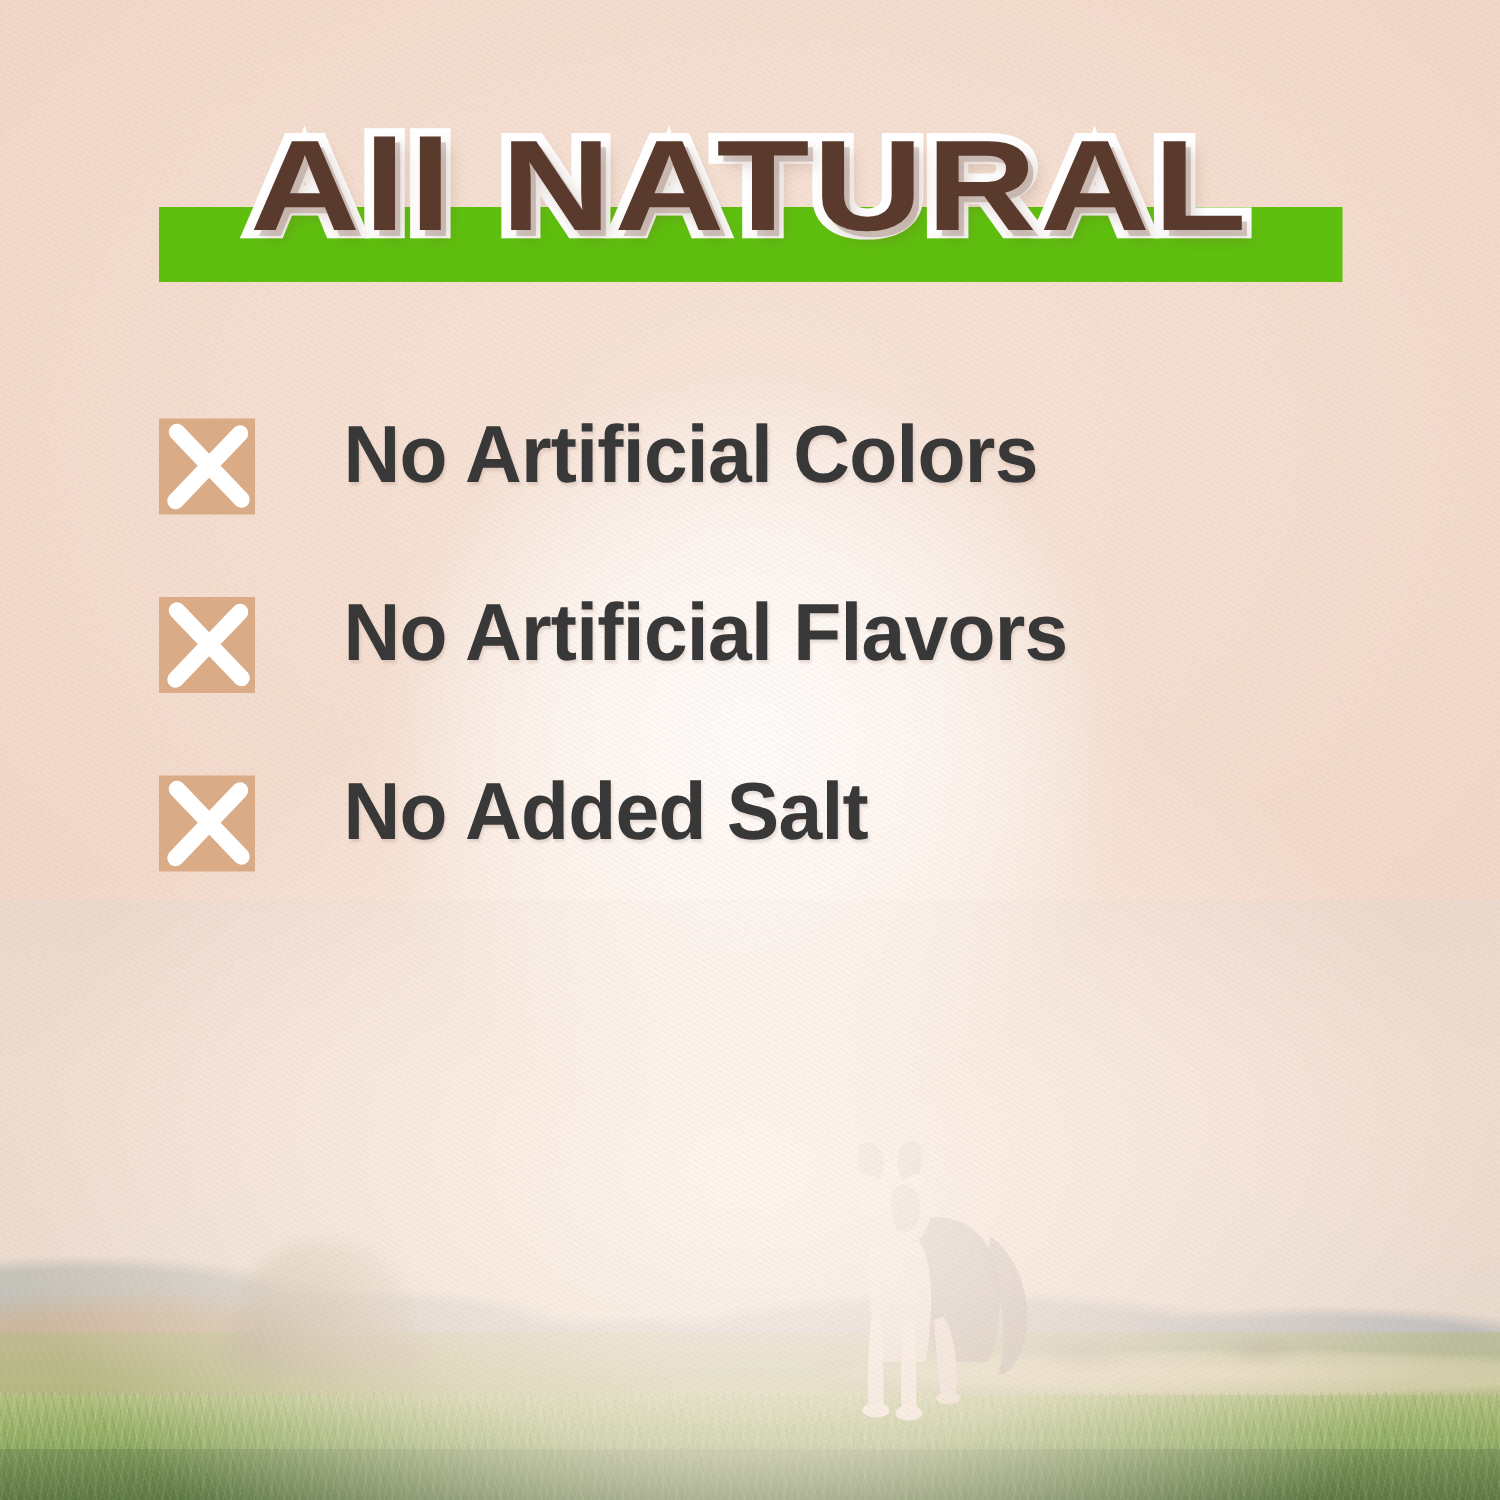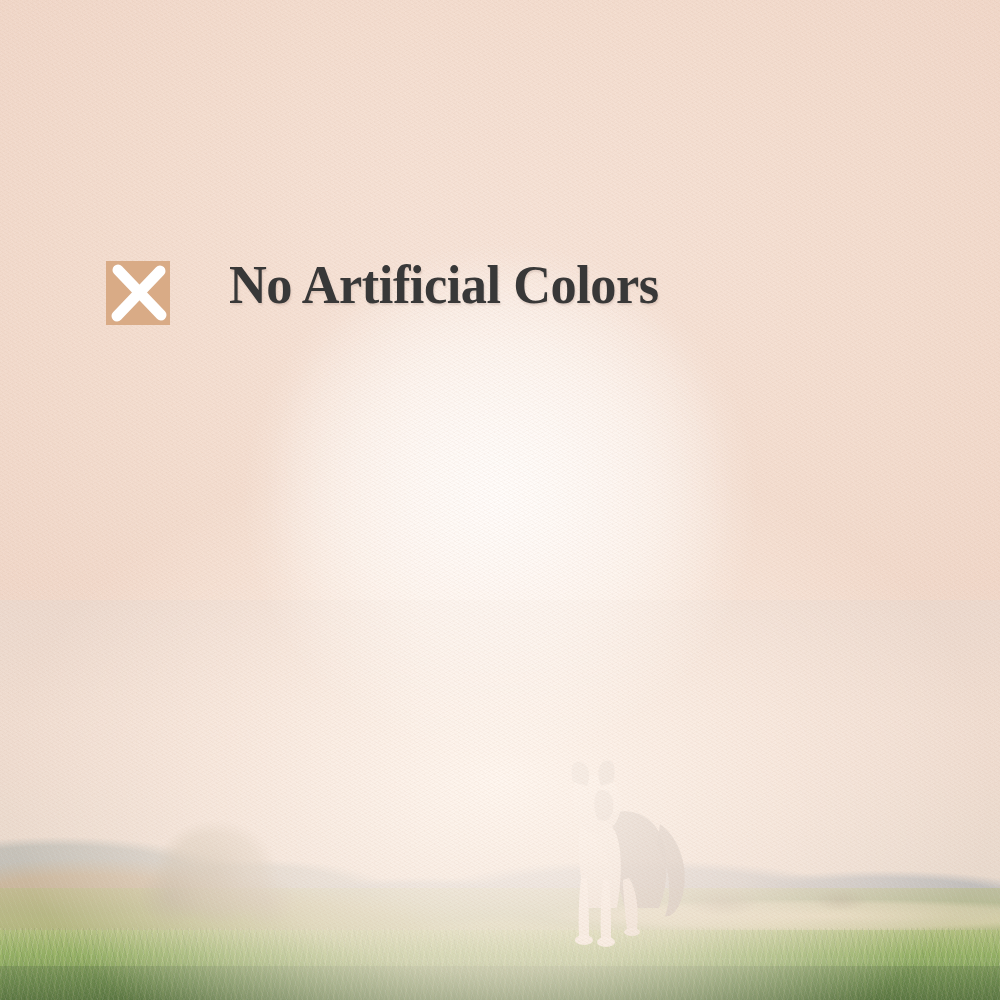--- a/index.html
+++ b/index.html
@@ -188,23 +188,22 @@
        5px 7px 9px rgba(110,70,50,.22);
     transform: scaleX(1.18);
     transform-origin: 500px 52px;
     white-space: nowrap;
   }
 
   
   #bullets {
     position: absolute;
     left: 106px;
-    top: 254px;
+    top: 272px;
     width: 820px;
-    font-family: Liberation Serif, serif;
   }
   .bullet-row {
     position: relative;
     height: 119px;
     display: flex;
     align-items: flex-start;
   }
   .xbox {
     position: relative;
     width: 64px;
@@ -280,30 +279,52 @@
 
       <ellipse cx="59" cy="182" rx="9" ry="5" fill="#f2ece6" opacity=".95"></ellipse>
       <ellipse cx="81" cy="184" rx="9" ry="5" fill="#f2ece6" opacity=".95"></ellipse>
       <ellipse cx="107" cy="174" rx="8" ry="4" fill="#e4dad1" opacity=".9"></ellipse>
     </svg>
   </div>
 
   <div id="haze"></div>
   <div id="paper-grain"></div>
 
+  <div id="headline-wrap">
+    <div id="headline-bar"></div>
+    <div id="headline-text">All NATURAL</div>
+  </div>
 
   <div id="bullets">
 
     <div class="bullet-row">
       <div class="xbox">
         <svg viewBox="0 0 64 64" xmlns="http://www.w3.org/2000/svg">
           <path d="M12 9 L55 54" stroke="#ffffff" stroke-width="11" stroke-linecap="round" fill="none"></path>
           <path d="M54 10 L11 55" stroke="#ffffff" stroke-width="11" stroke-linecap="round" fill="none"></path>
         </svg>
       </div>
       <div class="bullet-label">No Artificial Colors</div>
     </div>
 
-
-
+    <div class="bullet-row">
+      <div class="xbox">
+        <svg viewBox="0 0 64 64" xmlns="http://www.w3.org/2000/svg">
+          <path d="M12 9 L55 54" stroke="#ffffff" stroke-width="11" stroke-linecap="round" fill="none"></path>
+          <path d="M54 10 L11 55" stroke="#ffffff" stroke-width="11" stroke-linecap="round" fill="none"></path>
+        </svg>
+      </div>
+      <div class="bullet-label">No Artificial Flavors</div>
+    </div>
+
+
+    <div class="bullet-row">
+      <div class="xbox">
+        <svg viewBox="0 0 64 64" xmlns="http://www.w3.org/2000/svg">
+          <path d="M12 9 L55 54" stroke="#ffffff" stroke-width="11" stroke-linecap="round" fill="none"></path>
+          <path d="M54 10 L11 55" stroke="#ffffff" stroke-width="11" stroke-linecap="round" fill="none"></path>
+        </svg>
+      </div>
+      <div class="bullet-label">No Added Salt</div>
+    </div>
 
   </div>
 </div>
 
 </body></html>

